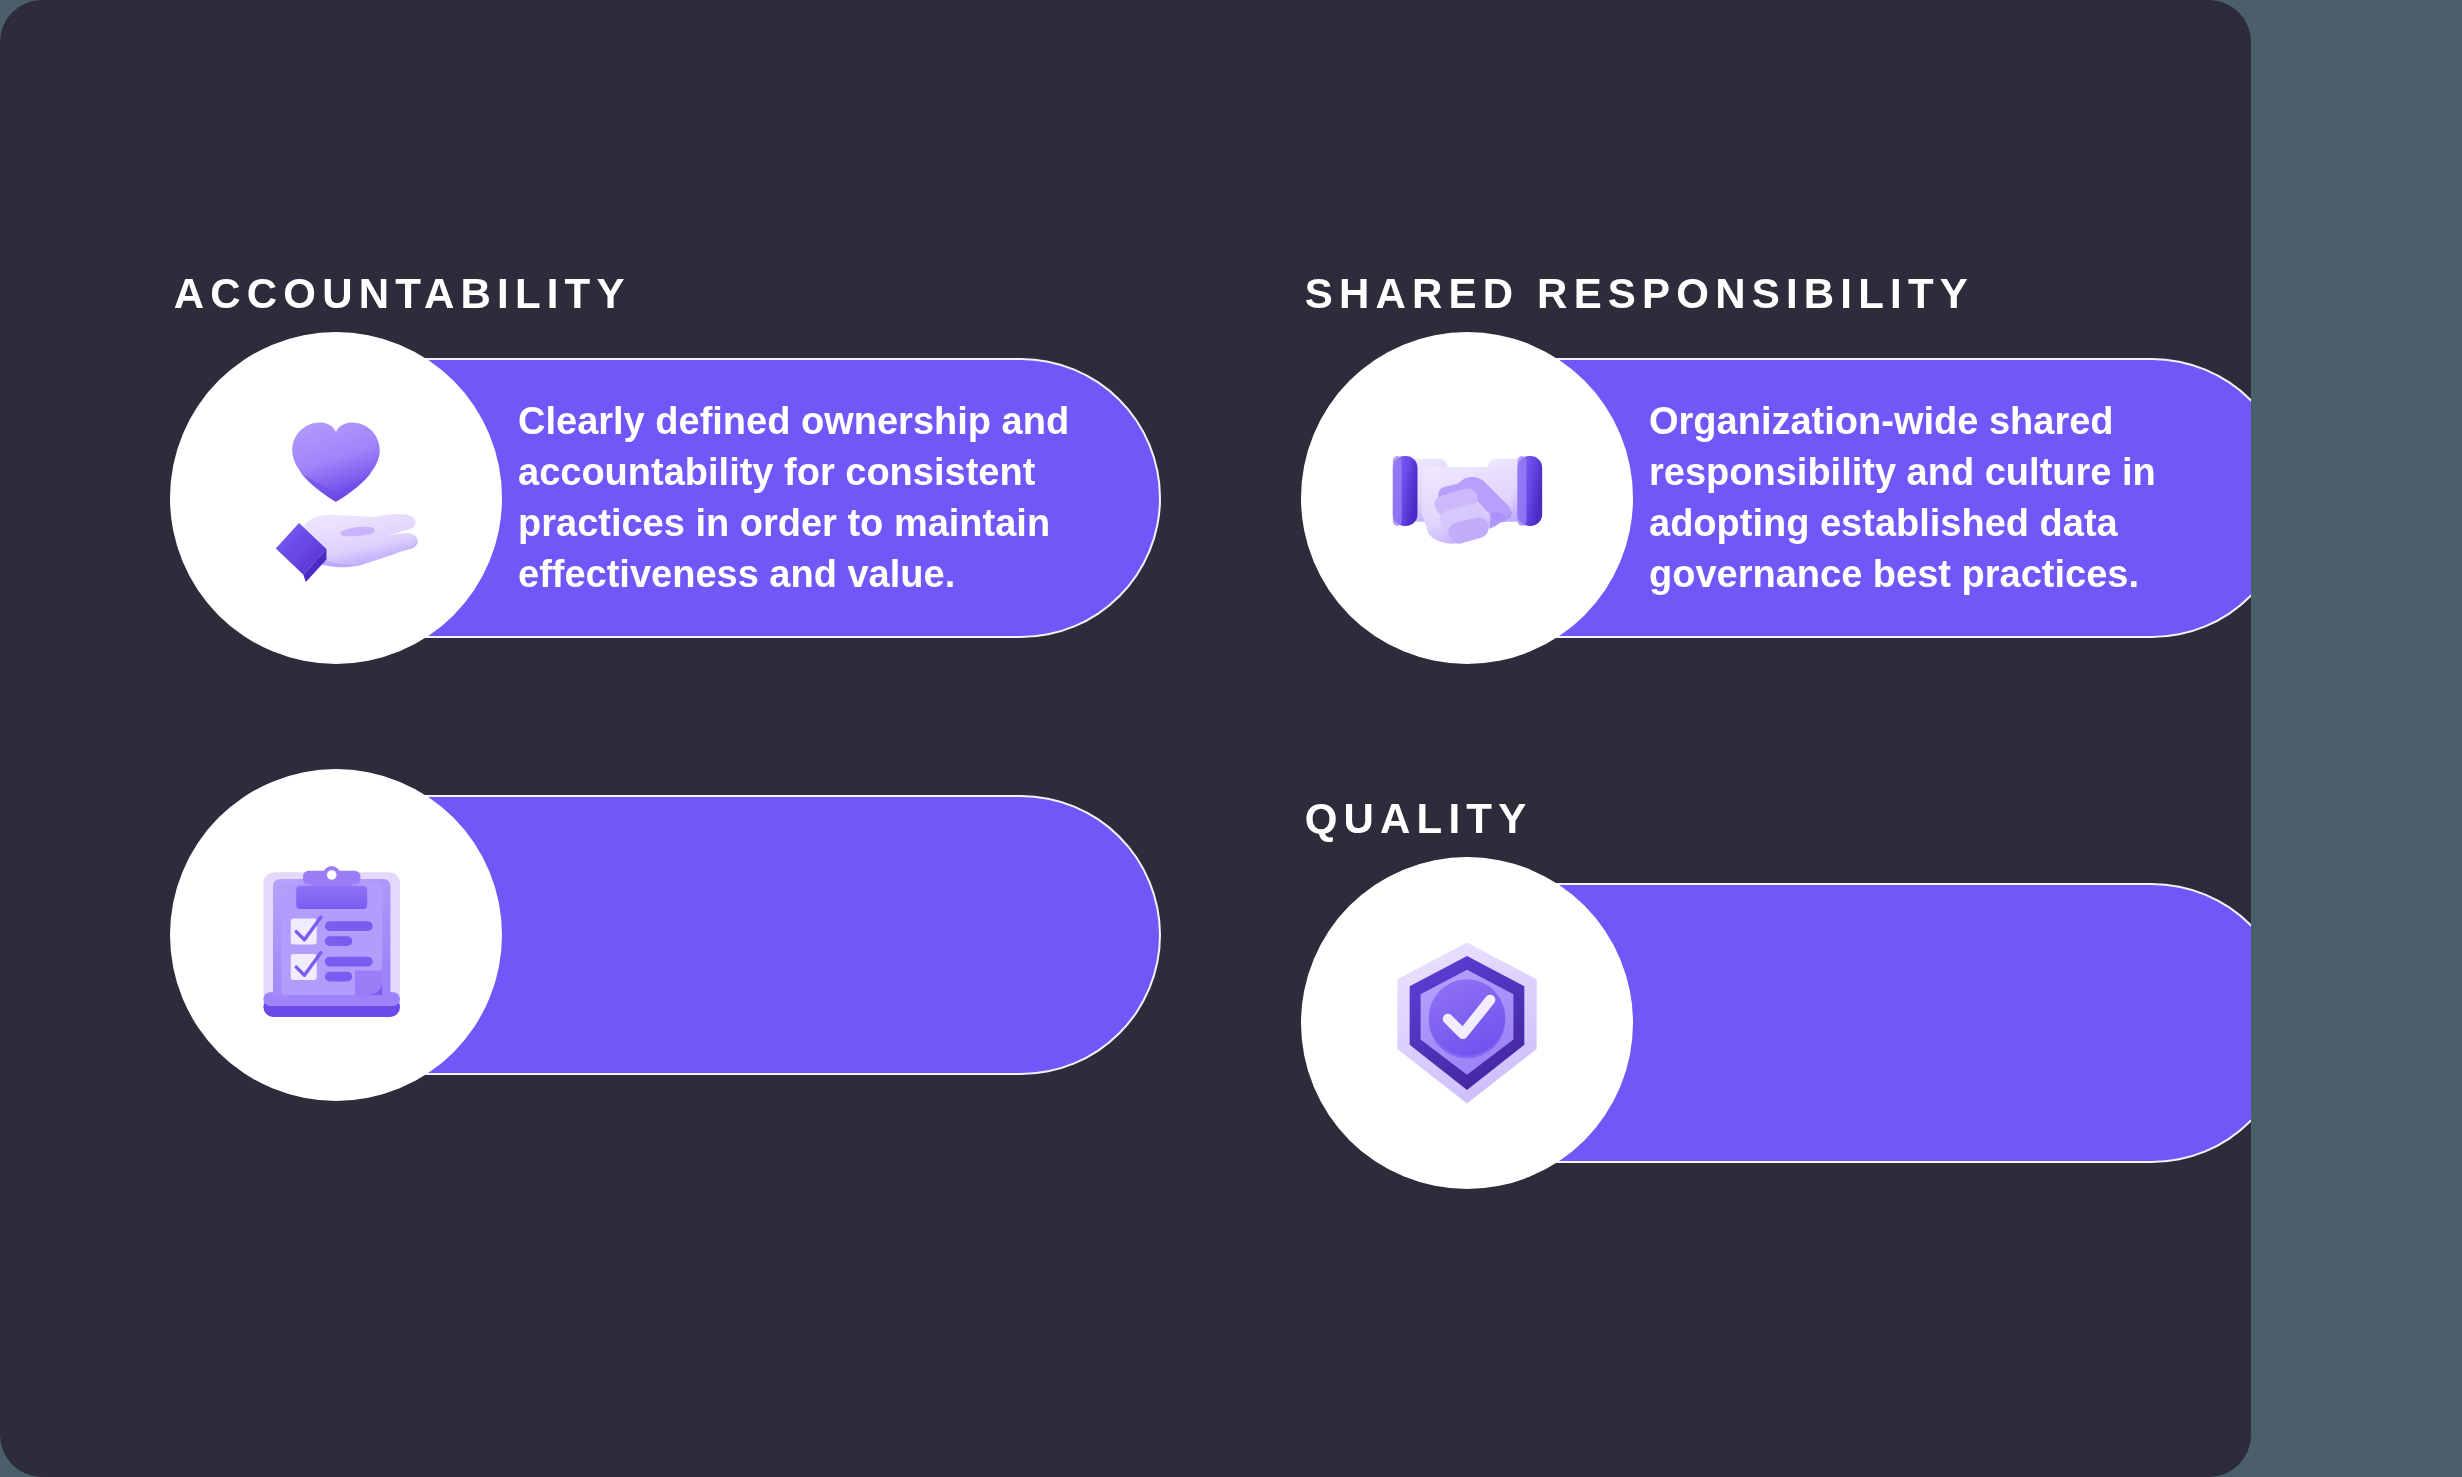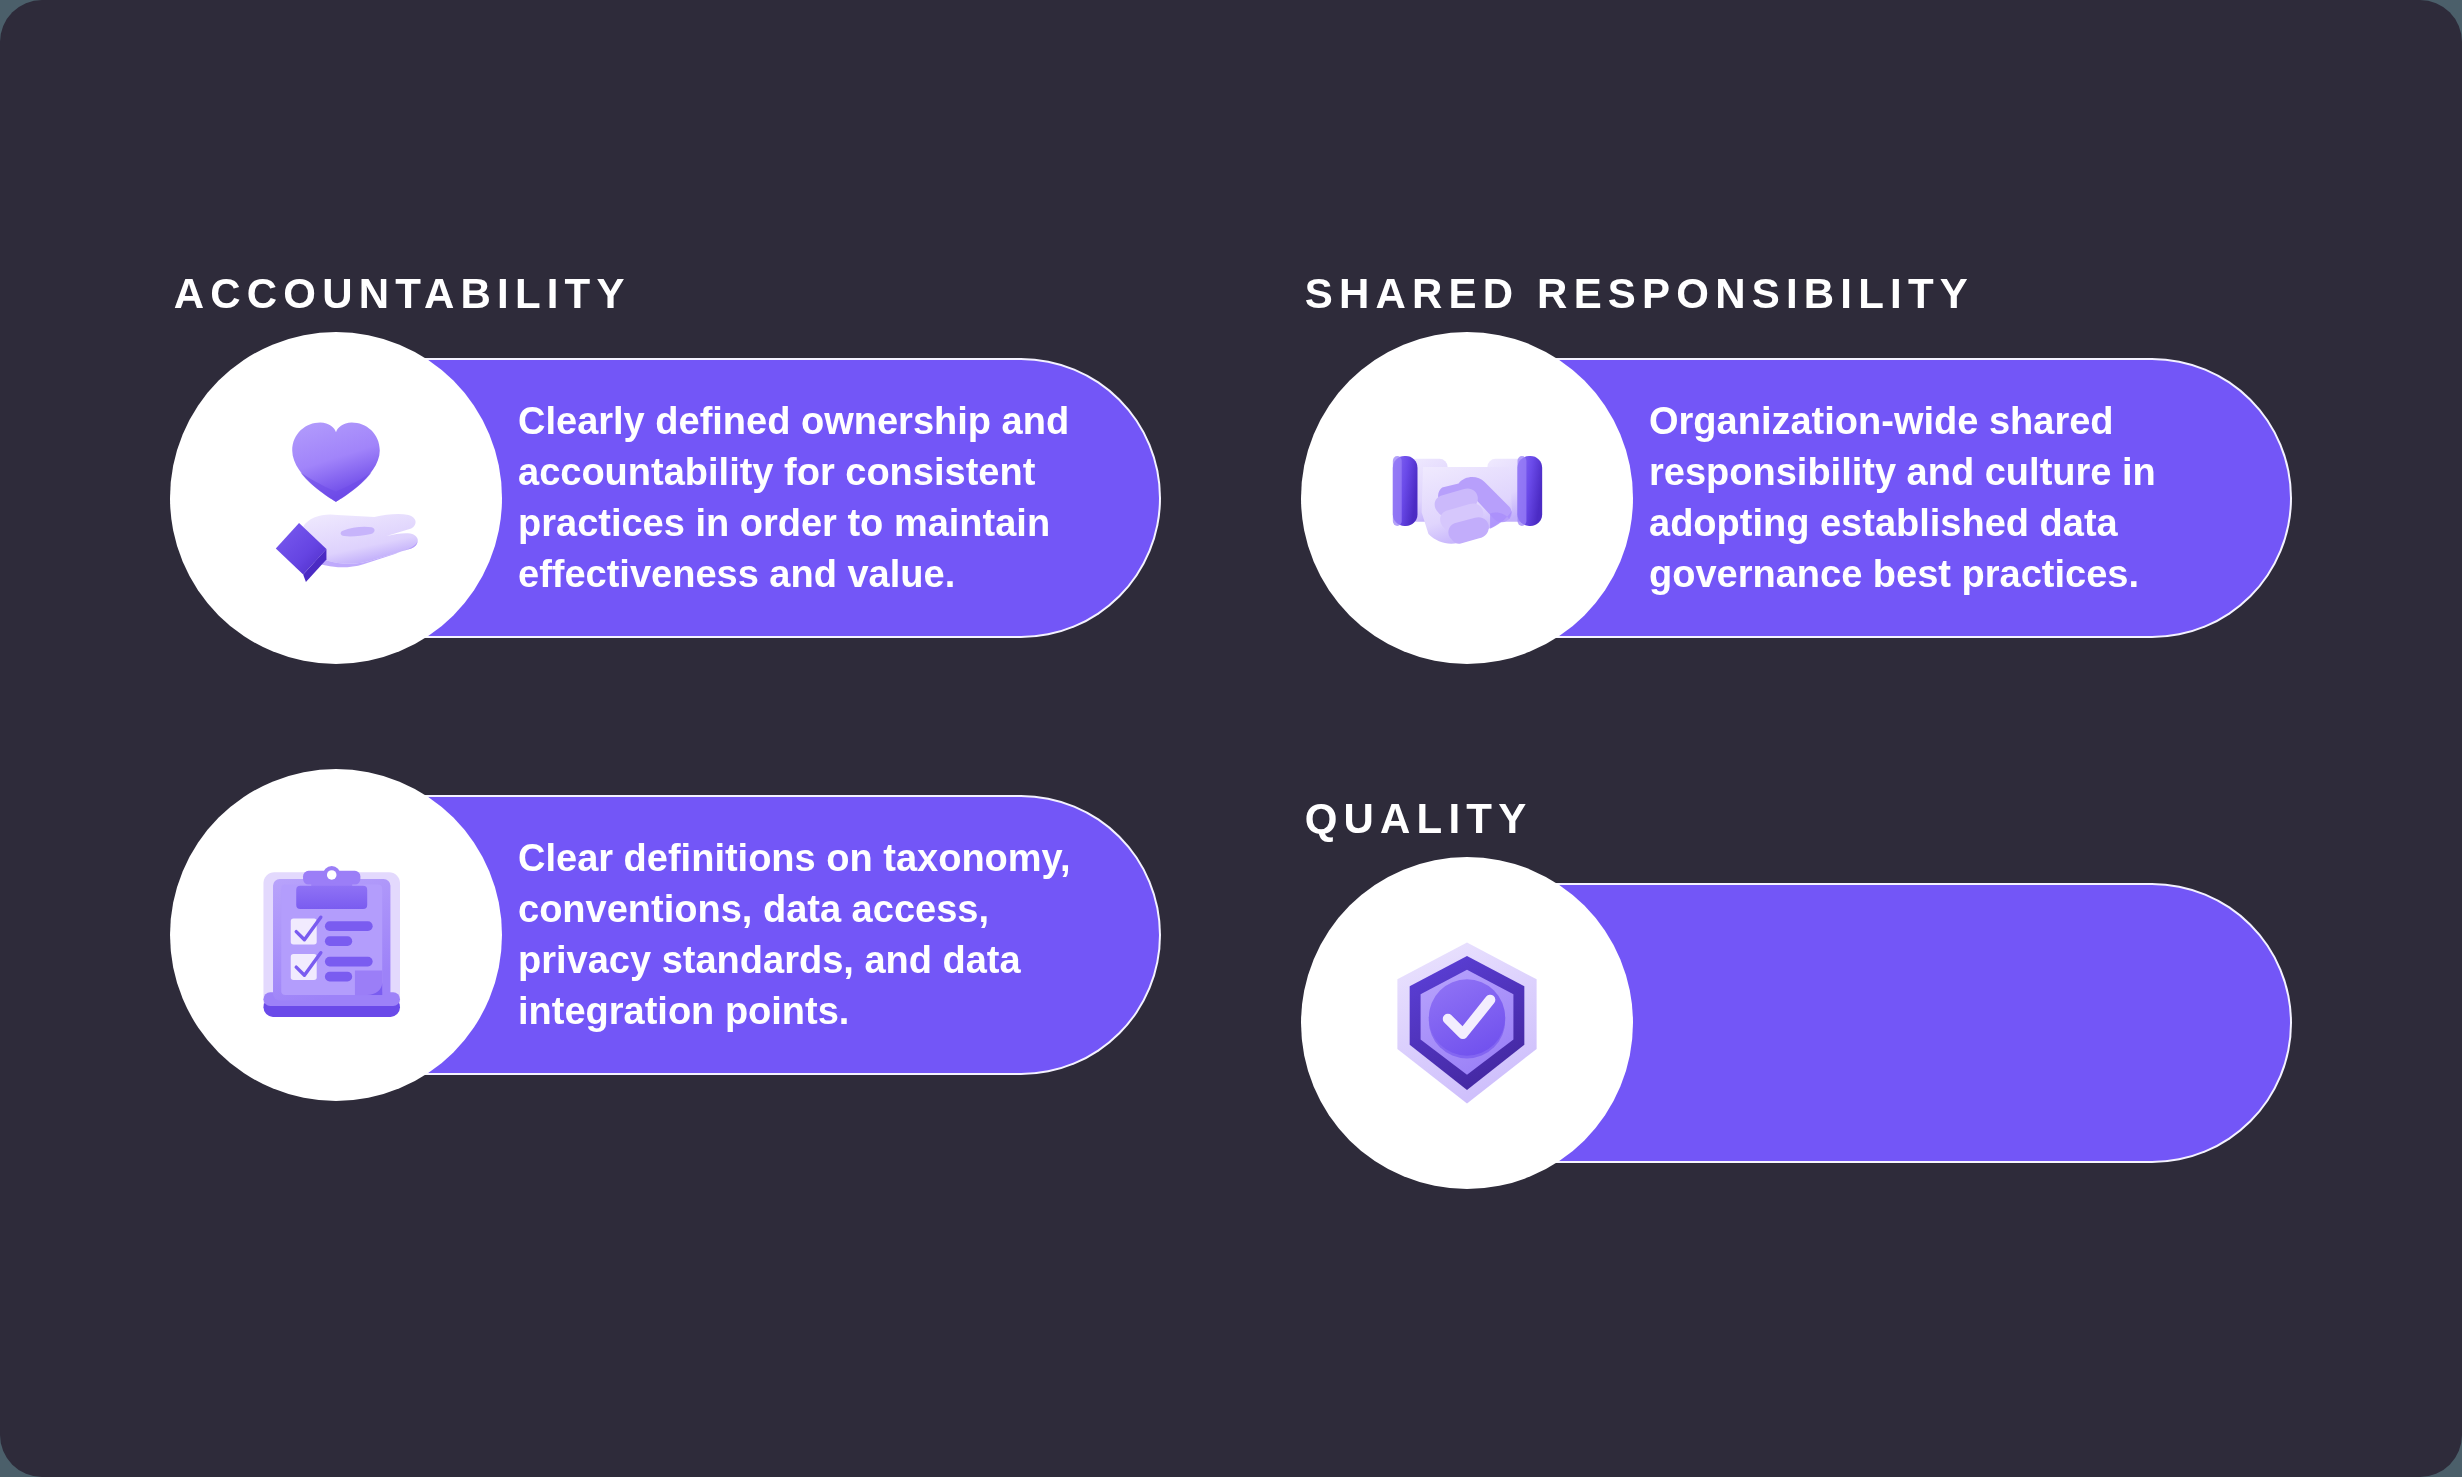--- a/index.html
+++ b/index.html
@@ -8,21 +8,21 @@
     background: #4b5f6a;
   }
   body {
     width: 2462px;
     height: 1477px;
     font-family: "Liberation Sans", sans-serif;
     overflow: hidden;
   }
   #page {
     position: relative;
-    width: 2462px;
+    width: 2251px;
     height: 1477px;
     background: #2e2b3a;
     border-radius: 42px;
     overflow: hidden;
     box-sizing: border-box;
   }
   .grid {
     position: absolute;
     left: 0;
     top: 0;
@@ -235,21 +235,20 @@
               <rect x="48" y="158" width="38" height="38" rx="4" fill="#f1ebfe"></rect>
               <path d="M56 177 L68 189 L92 156" fill="none" stroke="#7a5cf0" stroke-width="5" stroke-linecap="round" stroke-linejoin="round"></path>
               <rect x="98" y="162" width="70" height="14" rx="7" fill="#7a5cf0"></rect>
               <rect x="98" y="184" width="40" height="14" rx="7" fill="#7a5cf0"></rect>
 
               <path d="M142 182 L182 182 L182 218 L142 218 Z" fill="#9b7ef7"></path>
               <path d="M182 200 C182 210 172 218 160 218 L182 218 Z" fill="#7a5cf0"></path>
             </svg>
           </span>
         </div>
-        <div class="card-text">Clear definitions on taxonomy, conventions, data access, privacy standards, and data integration points.</div>
       </div>
     </div>
 
     <div class="cell cell-3">
       <div class="card-heading">QUALITY</div>
       <div class="card">
         <div class="card-bar"></div>
         <div class="card-icon-disc">
           <span>
             <svg width="164" height="172" viewBox="0 0 240 252">

